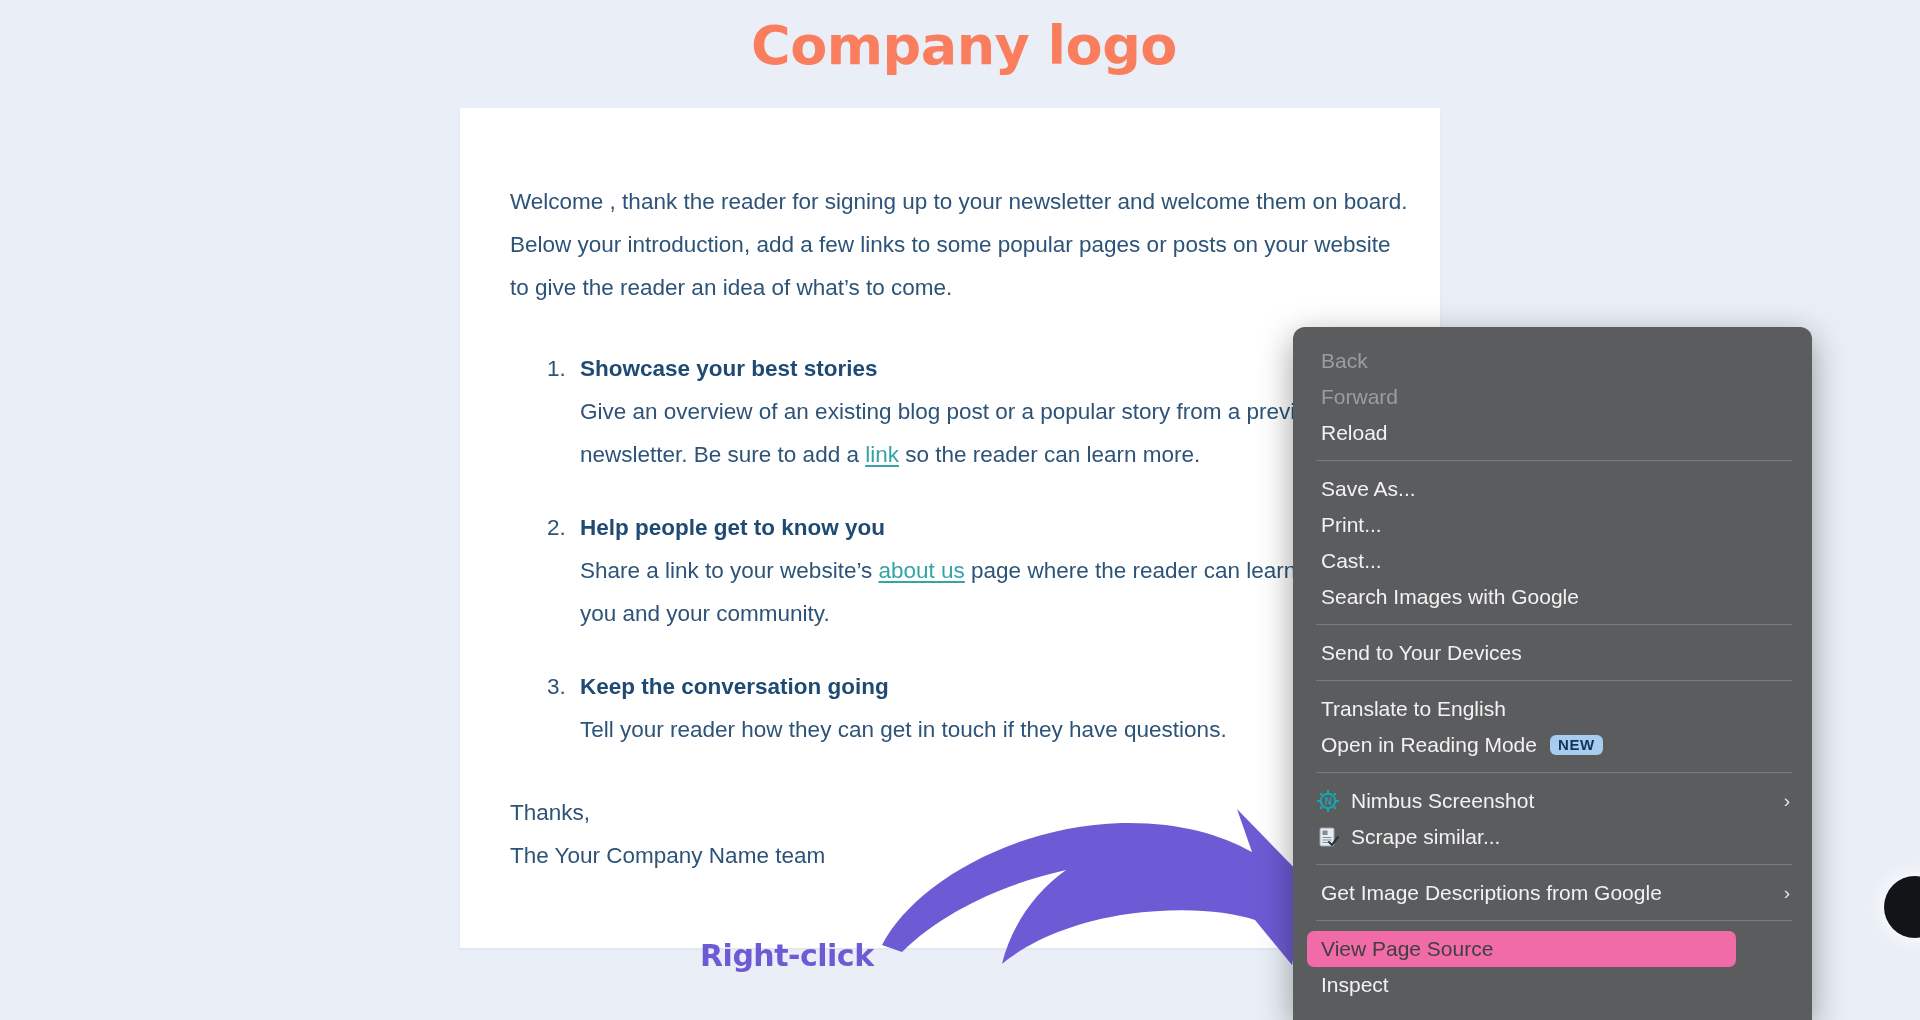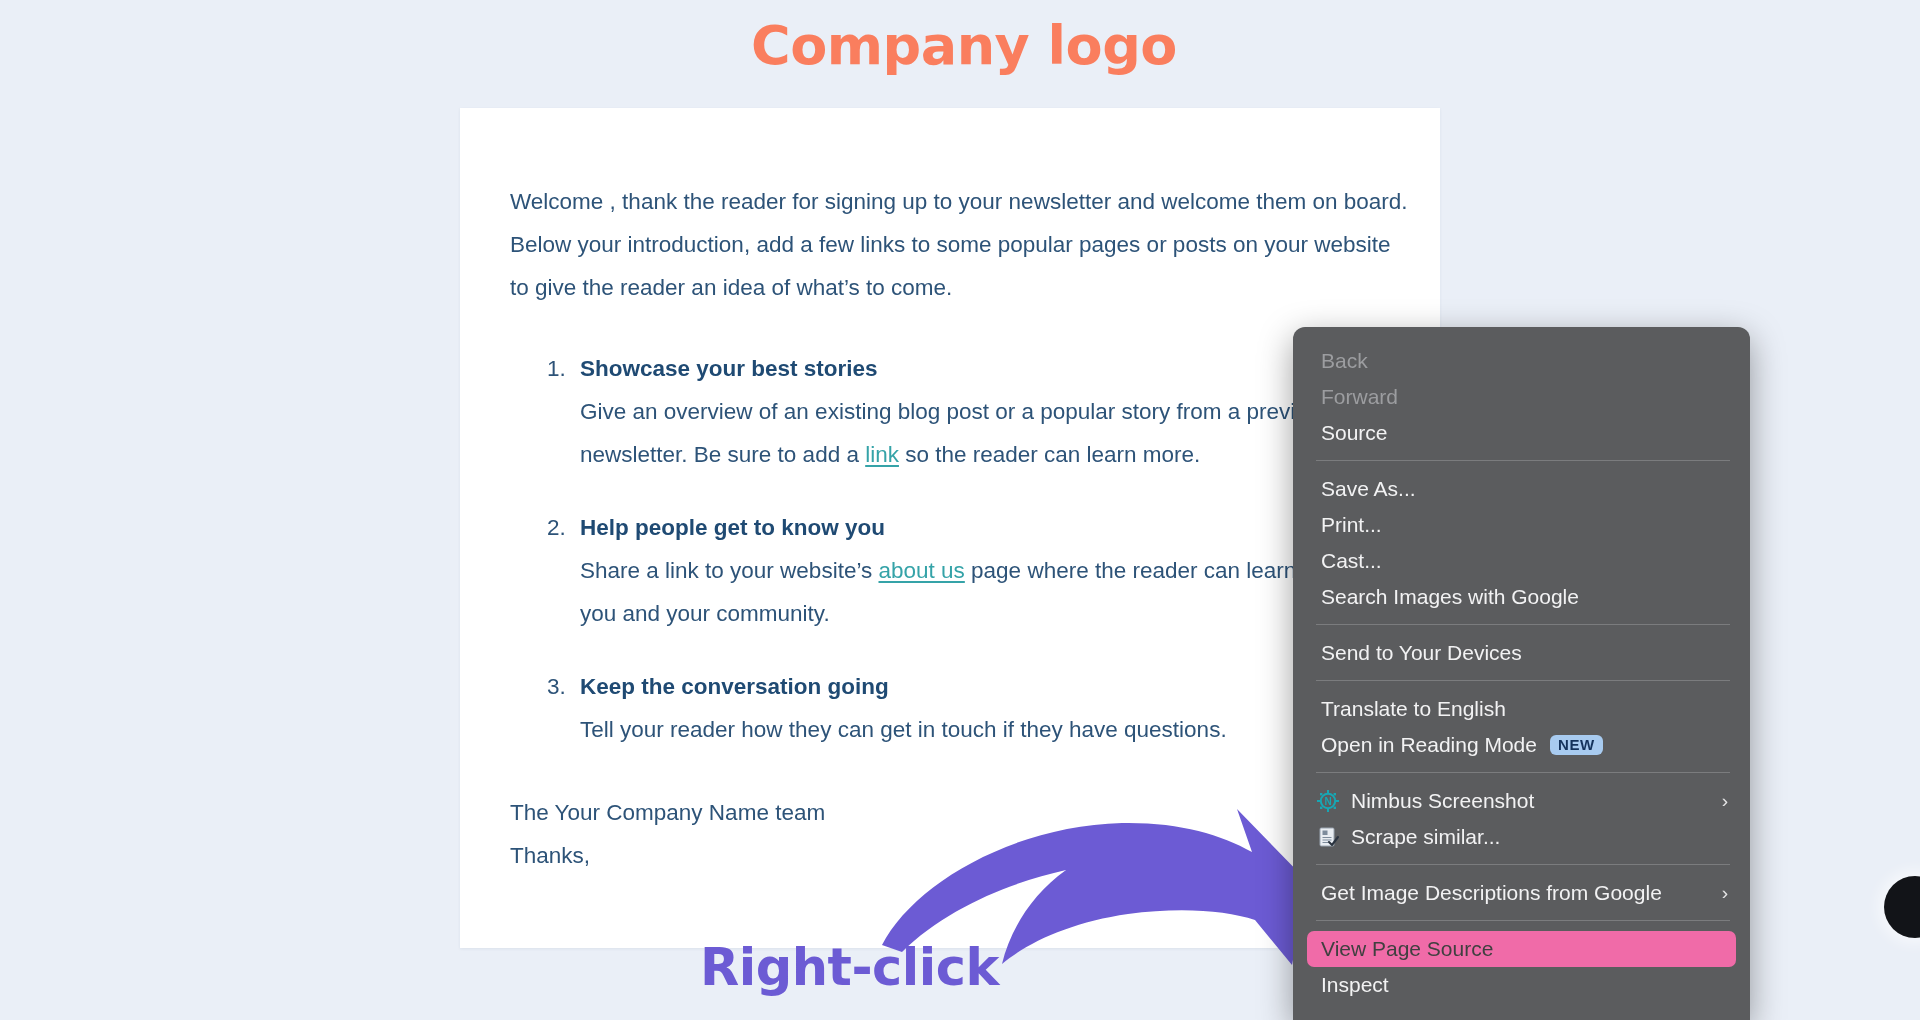--- a/index.html
+++ b/index.html
@@ -54,32 +54,32 @@
     margin:40px 0 0 30px;
     color:#2D5378;
     font-size:22.5px;
     line-height:43px;
   }
 
   
   .rc-label {
     position:absolute;
     left:700px; top:938px;
-    font-size:51px; font-weight:bold;
+    font-size:30px; font-weight:bold;
     color:#6C5BD4;
     font-family:"DejaVu Sans", sans-serif;
     letter-spacing:-0.5px;
   }
   .arrow-wrap { position:absolute; left:860px; top:790px; width:460px; height:190px; }
 
   
   .ctx {
     position:absolute;
     left:1293px; top:327px;
-    width:457px; height:693px;
+    width:519px; height:693px;
     background:#5B5C5E;
     border-radius:12px 12px 0 0;
     box-shadow:0 10px 34px rgba(0,0,0,0.38);
     padding:16px 0 0 0;
     overflow:hidden;
   }
   .ctx-item {
     position:relative;
     height:36px;
     line-height:36px;
@@ -153,42 +153,42 @@
           <li>
             <span class="step-title">Help people get to know you</span>
             <span class="step-body"><span>Share a link to your website’s </span><a class="ilink" href="#">about us</a><span> page where the reader can learn more about you and your community.</span></span>
           </li>
           <li>
             <span class="step-title">Keep the conversation going</span>
             <span class="step-body"><span>Tell your reader how they can get in touch if they have questions.</span></span>
           </li>
         </ol>
       <div class="signoff">
+        <div>Thanks,</div>
         <div>The Your Company Name team</div>
-        <div>Thanks,</div>
       </div>
     </div>
   </div>
 
   <div class="arrow-wrap">
     <svg width="460" height="190" viewBox="0 0 460 190" xmlns="http://www.w3.org/2000/svg">
       <path id="arrow-path" d="M22,155 C52,96 150,36 262,33 C318,32 360,44 392,62 L377,19 L448,92 L432,175 L395,130 C366,120 318,117 268,124 C212,132 168,152 142,174 C150,140 172,104 206,80 C152,92 86,118 42,162 Z" fill="#6C5BD4"></path>
     </svg>
   </div>
   <div class="rc-label">Right-click</div>
 
   <div class="ctx">
       <div class="ctx-item disabled">
         <span class="lbl">Back</span>
       </div>
       <div class="ctx-item disabled">
         <span class="lbl">Forward</span>
       </div>
       <div class="ctx-item">
-        <span class="lbl">Source</span>
+        <span class="lbl">Reload</span>
       </div>
       <div class="ctx-sep"></div>
       <div class="ctx-item">
         <span class="lbl">Save As...</span>
       </div>
       <div class="ctx-item">
         <span class="lbl">Print...</span>
       </div>
       <div class="ctx-item">
         <span class="lbl">Cast...</span>

